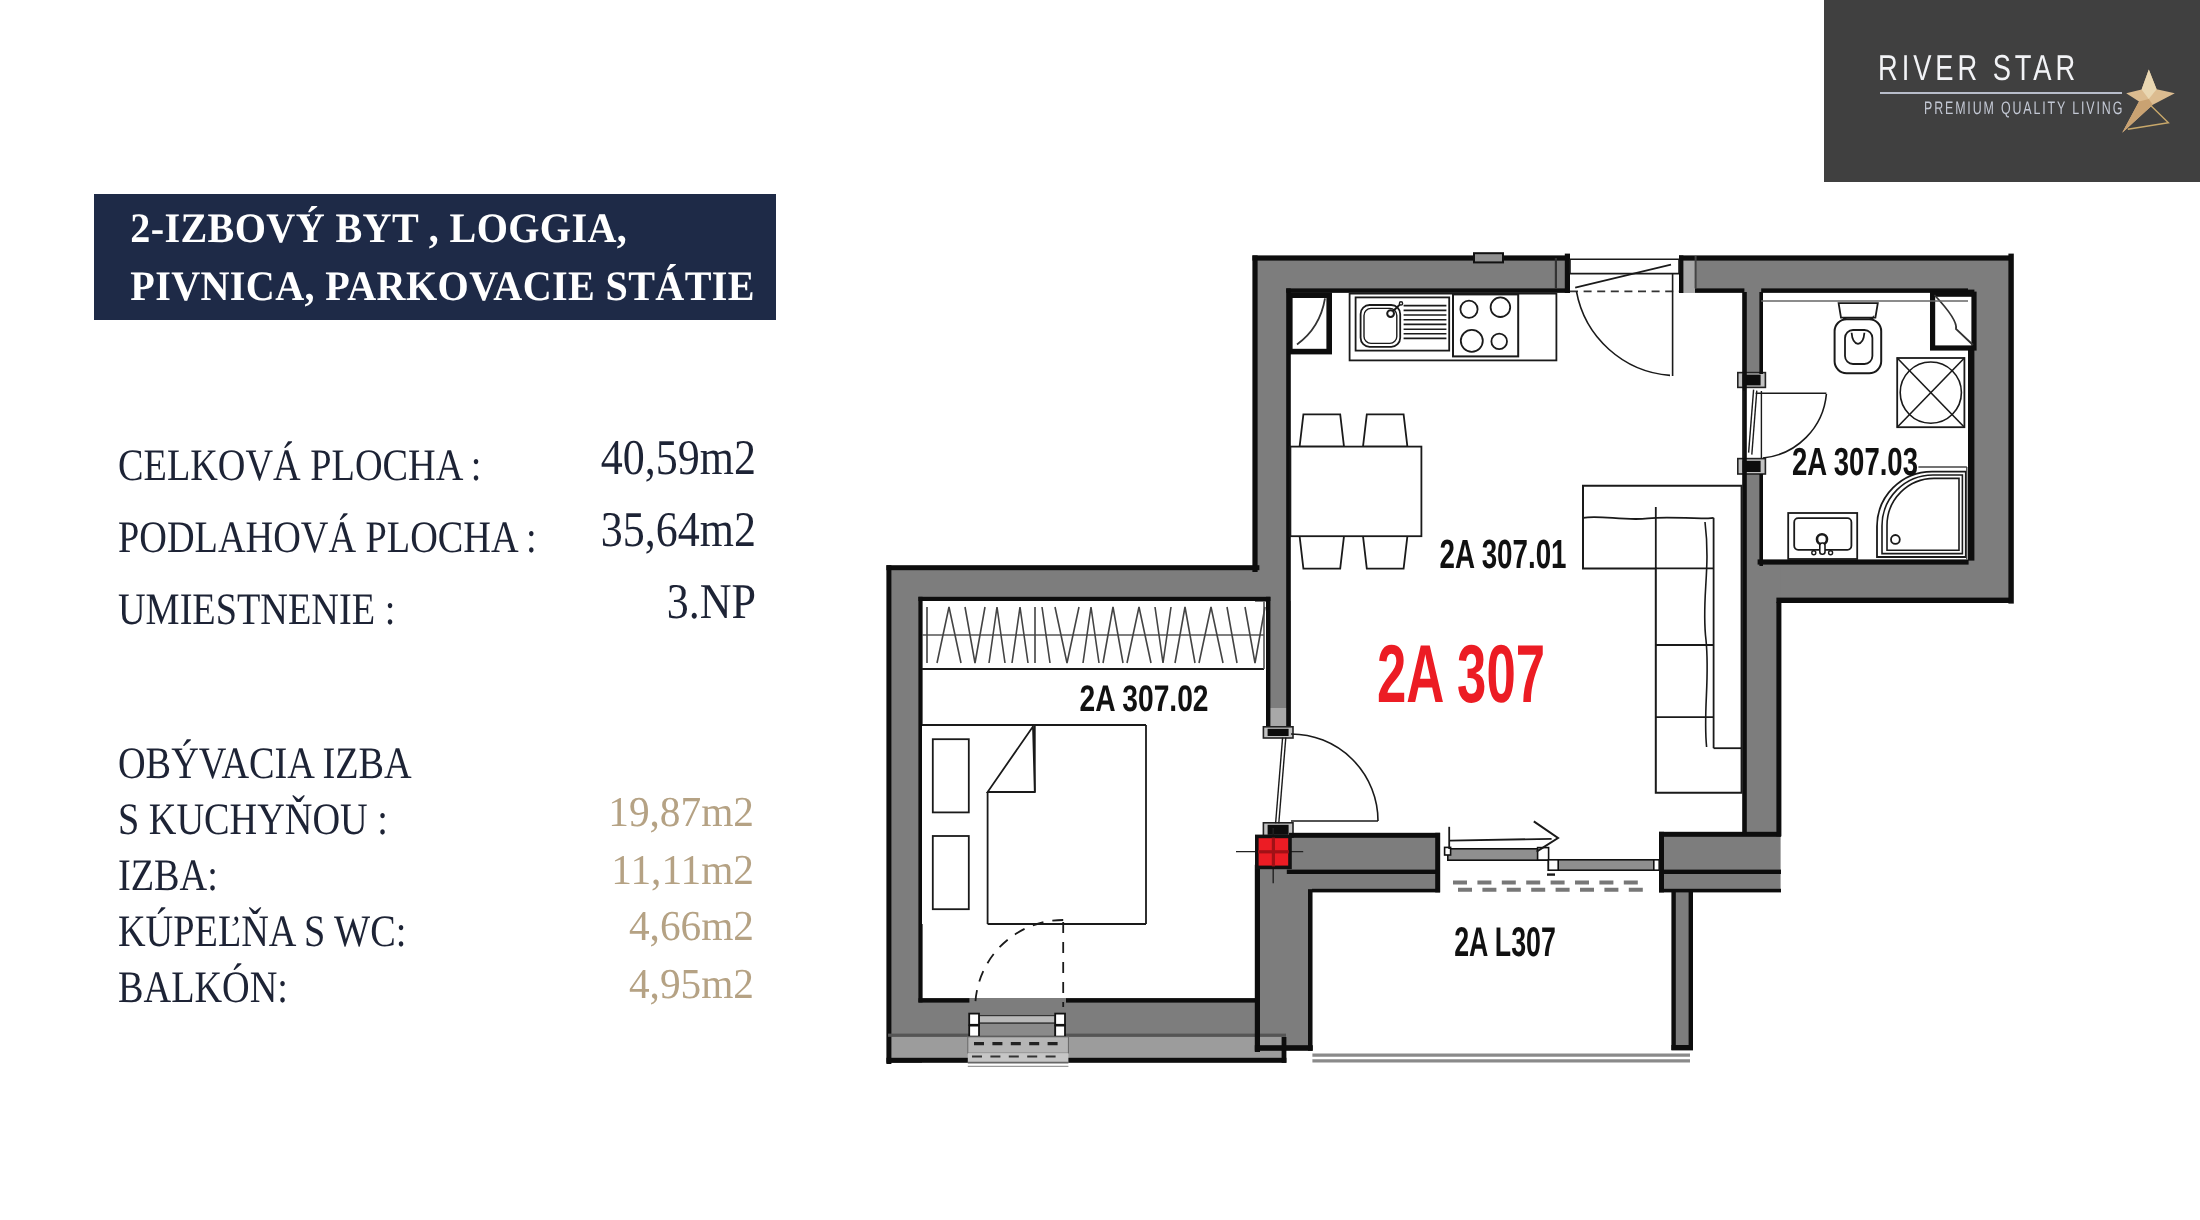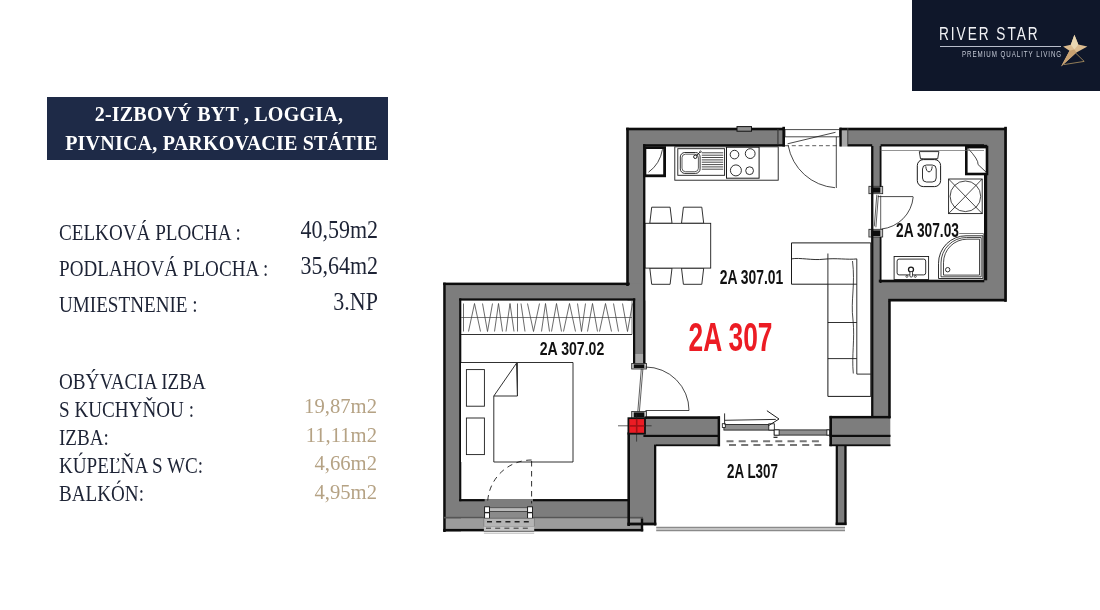--- a/index.html
+++ b/index.html
@@ -1,25 +1,25 @@
 <!DOCTYPE html>
 <html><head>
 <meta charset="utf-8">
 <style>
   html,body { margin:0; padding:0; }
   body { width:1100px; height:610px; position:relative; background:#fff; overflow:hidden;
          font-family:"Liberation Serif", serif; }
-  .titlebox { position:absolute; left:47px; top:97px; width:341px; height:63px; background:#1e2a47;text-align:center; }
+  .titlebox { position:absolute; left:47px; top:97px; width:341px; height:63px; background:#1e2a47; }
   .titlebox div { color:#fff; font-weight:bold; font-size:21px; letter-spacing:0.2px; white-space:nowrap;
                    padding-left:19px; line-height:29px; padding-top:2.5px; transform:scaleX(0.955); transform-origin:0 0; }
   .row { position:absolute; font-size:22.5px; color:#1d2335; white-space:nowrap; transform:scaleX(0.85); transform-origin:0 0; }
   .rowval { position:absolute; text-align:right; font-size:25px; color:#1d2335; transform:scaleX(0.88); transform-origin:100% 0; }
   .rv2 { font-size:21.3px; transform:scaleX(0.97); }
   .gold { color:#b5a284 !important; }
-  .logo { position:absolute; left:912px; top:0; width:188px; height:91px; background:#0f172a; }
+  .logo { position:absolute; left:912px; top:0; width:188px; height:91px; background:#404040; }
   .logo .rs { position:absolute; left:27px; top:24px; color:#f2f3f6; transform:scaleX(0.758); transform-origin:0 0;
                font-family:"Liberation Sans",sans-serif; font-size:18px; letter-spacing:2.6px; white-space:nowrap; }
   .logo .line { position:absolute; left:28px; top:45.6px; width:121px; height:1px; background:#b8bdca; }
   .logo .pql { position:absolute; left:50px; top:49px; color:#c3c8d4; font-family:"Liberation Sans",sans-serif;
                 font-size:9px; letter-spacing:1.35px; white-space:nowrap; transform:scaleX(0.69); transform-origin:0 0; }
 </style>
 </head>
 <body>
 <div class="titlebox">
     <div>2-IZBOVÝ BYT , LOGGIA,<br>PIVNICA, PARKOVACIE STÁTIE</div>

